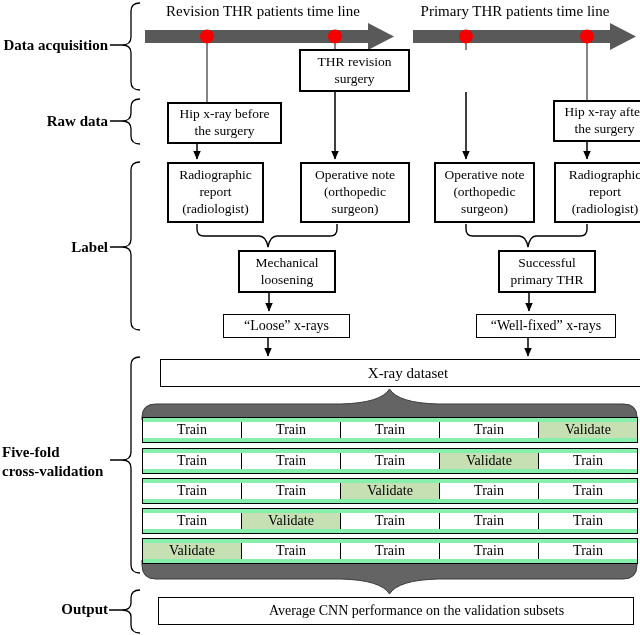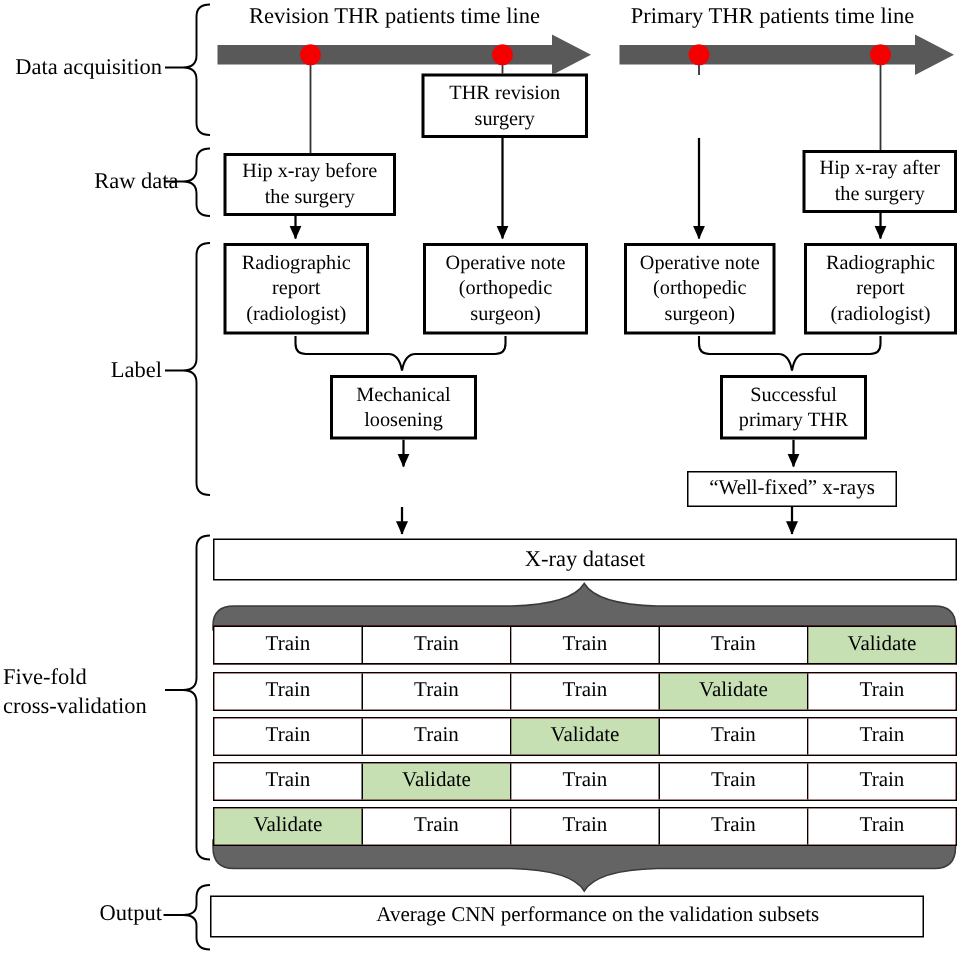--- a/index.html
+++ b/index.html
@@ -4,49 +4,49 @@
 <style>
   html,body{margin:0;padding:0;background:#fff;}
   .stage{
     position:relative;width:640px;height:635px;background:#fff;overflow:hidden;
     font-family:"Liberation Serif","DejaVu Serif",serif;color:#000;
   }
   .overlay{position:absolute;left:0;top:0;width:640px;height:635px;}
   .tl-title{position:absolute;top:3px;height:18px;text-align:center;font-size:15px;}
   .t1{left:145px;width:236px;}
   .t2{left:410px;width:210px;}
-  .slabel{position:absolute;left:0;width:108px;text-align:right;font-size:15px;line-height:19px;}
+  .slabel{position:absolute;left:0;width:108px;text-align:right;font-size:15px;line-height:19px;font-weight:bold;}
   .l-da{top:36px;}
-  .l-raw{top:112px;padding-left:11px;}
+  .l-raw{top:112px;}
   .l-label{top:238px;}
   .l-five{top:443px;text-align:left;left:2px;width:130px;}
   .l-out{top:600px;}
   .box{
     position:absolute;box-sizing:border-box;background:#fff;border:2px solid #000;
     display:flex;align-items:center;justify-content:center;text-align:center;
-    font-size:13.5px;line-height:1.25;padding:1px 3px;
+    font-size:13.5px;line-height:1.25;padding:1px 3px;margin-left:18px;
   }
   .thin{border-width:1.5px;}
   .b-thr-rev{left:281px;top:49px;width:111px;height:43px;}
   .b-thr-pri{left:415px;top:49px;width:102px;height:43px;}
   .b-hip-before{left:149px;top:102px;width:115px;height:42px;}
   .b-hip-after{left:535px;top:100px;width:103px;height:42px;}
   .b-rad-left{left:149px;top:162px;width:97px;height:61px;}
   .b-op-left{left:282px;top:162px;width:110px;height:61px;}
   .b-op-right{left:416px;top:162px;width:101px;height:61px;}
   .b-rad-right{left:536px;top:162px;width:102px;height:61px;}
   .b-mech{left:220px;top:250px;width:98px;height:43px;}
   .b-success{left:480px;top:250px;width:98px;height:43px;}
   .b-loose{left:205px;top:314px;width:127px;height:24px;font-size:14px;}
   .b-wellfixed{left:458px;top:314px;width:140px;height:24px;font-size:14px;}
   .b-dataset{left:142px;top:359px;width:496px;height:28px;font-size:15px;}
   .b-output{left:140px;top:597px;width:476px;height:28px;font-size:14px;padding-left:44px;}
   .cv-row{
     position:absolute;left:142px;width:496px;height:26px;box-sizing:border-box;
-    border:1.5px solid #000;display:flex;background:#b91c1c;
+    border:1.5px solid #000;display:flex;background:#86efac;align-items:center;
   }
   .cv-cell{
     flex:1;display:flex;align-items:center;justify-content:center;
     font-size:14px;border-right:1.5px solid #000;box-sizing:border-box;background:#fff;
   }
   .cv-cell:last-child{border-right:none;}
 </style>
 </head>
 <body>
 
@@ -128,20 +128,21 @@
 
   <div class="box b-thr-rev">THR revision surgery</div>
   <div class="box b-hip-before">Hip x-ray before the surgery</div>
   <div class="box b-hip-after">Hip x-ray after the surgery</div>
   <div class="box b-rad-left">Radiographic report (radiologist)</div>
   <div class="box b-op-left">Operative note (orthopedic surgeon)</div>
   <div class="box b-op-right">Operative note (orthopedic surgeon)</div>
   <div class="box b-rad-right">Radiographic report (radiologist)</div>
   <div class="box b-mech">Mechanical loosening</div>
   <div class="box b-success">Successful primary THR</div>
+  <div class="box thin b-loose">“Loose” x-rays</div>
   <div class="box thin b-wellfixed">“Well-fixed” x-rays</div>
   <div class="box thin b-dataset">X-ray dataset</div>
 
   <div id="cv-grid">
       <div class="cv-row" style="top: 417px;">
         <div class="cv-cell">Train</div>
         <div class="cv-cell">Train</div>
         <div class="cv-cell">Train</div>
         <div class="cv-cell">Train</div>
         <div class="cv-cell" style="background: rgb(198, 224, 180);">Validate</div>

